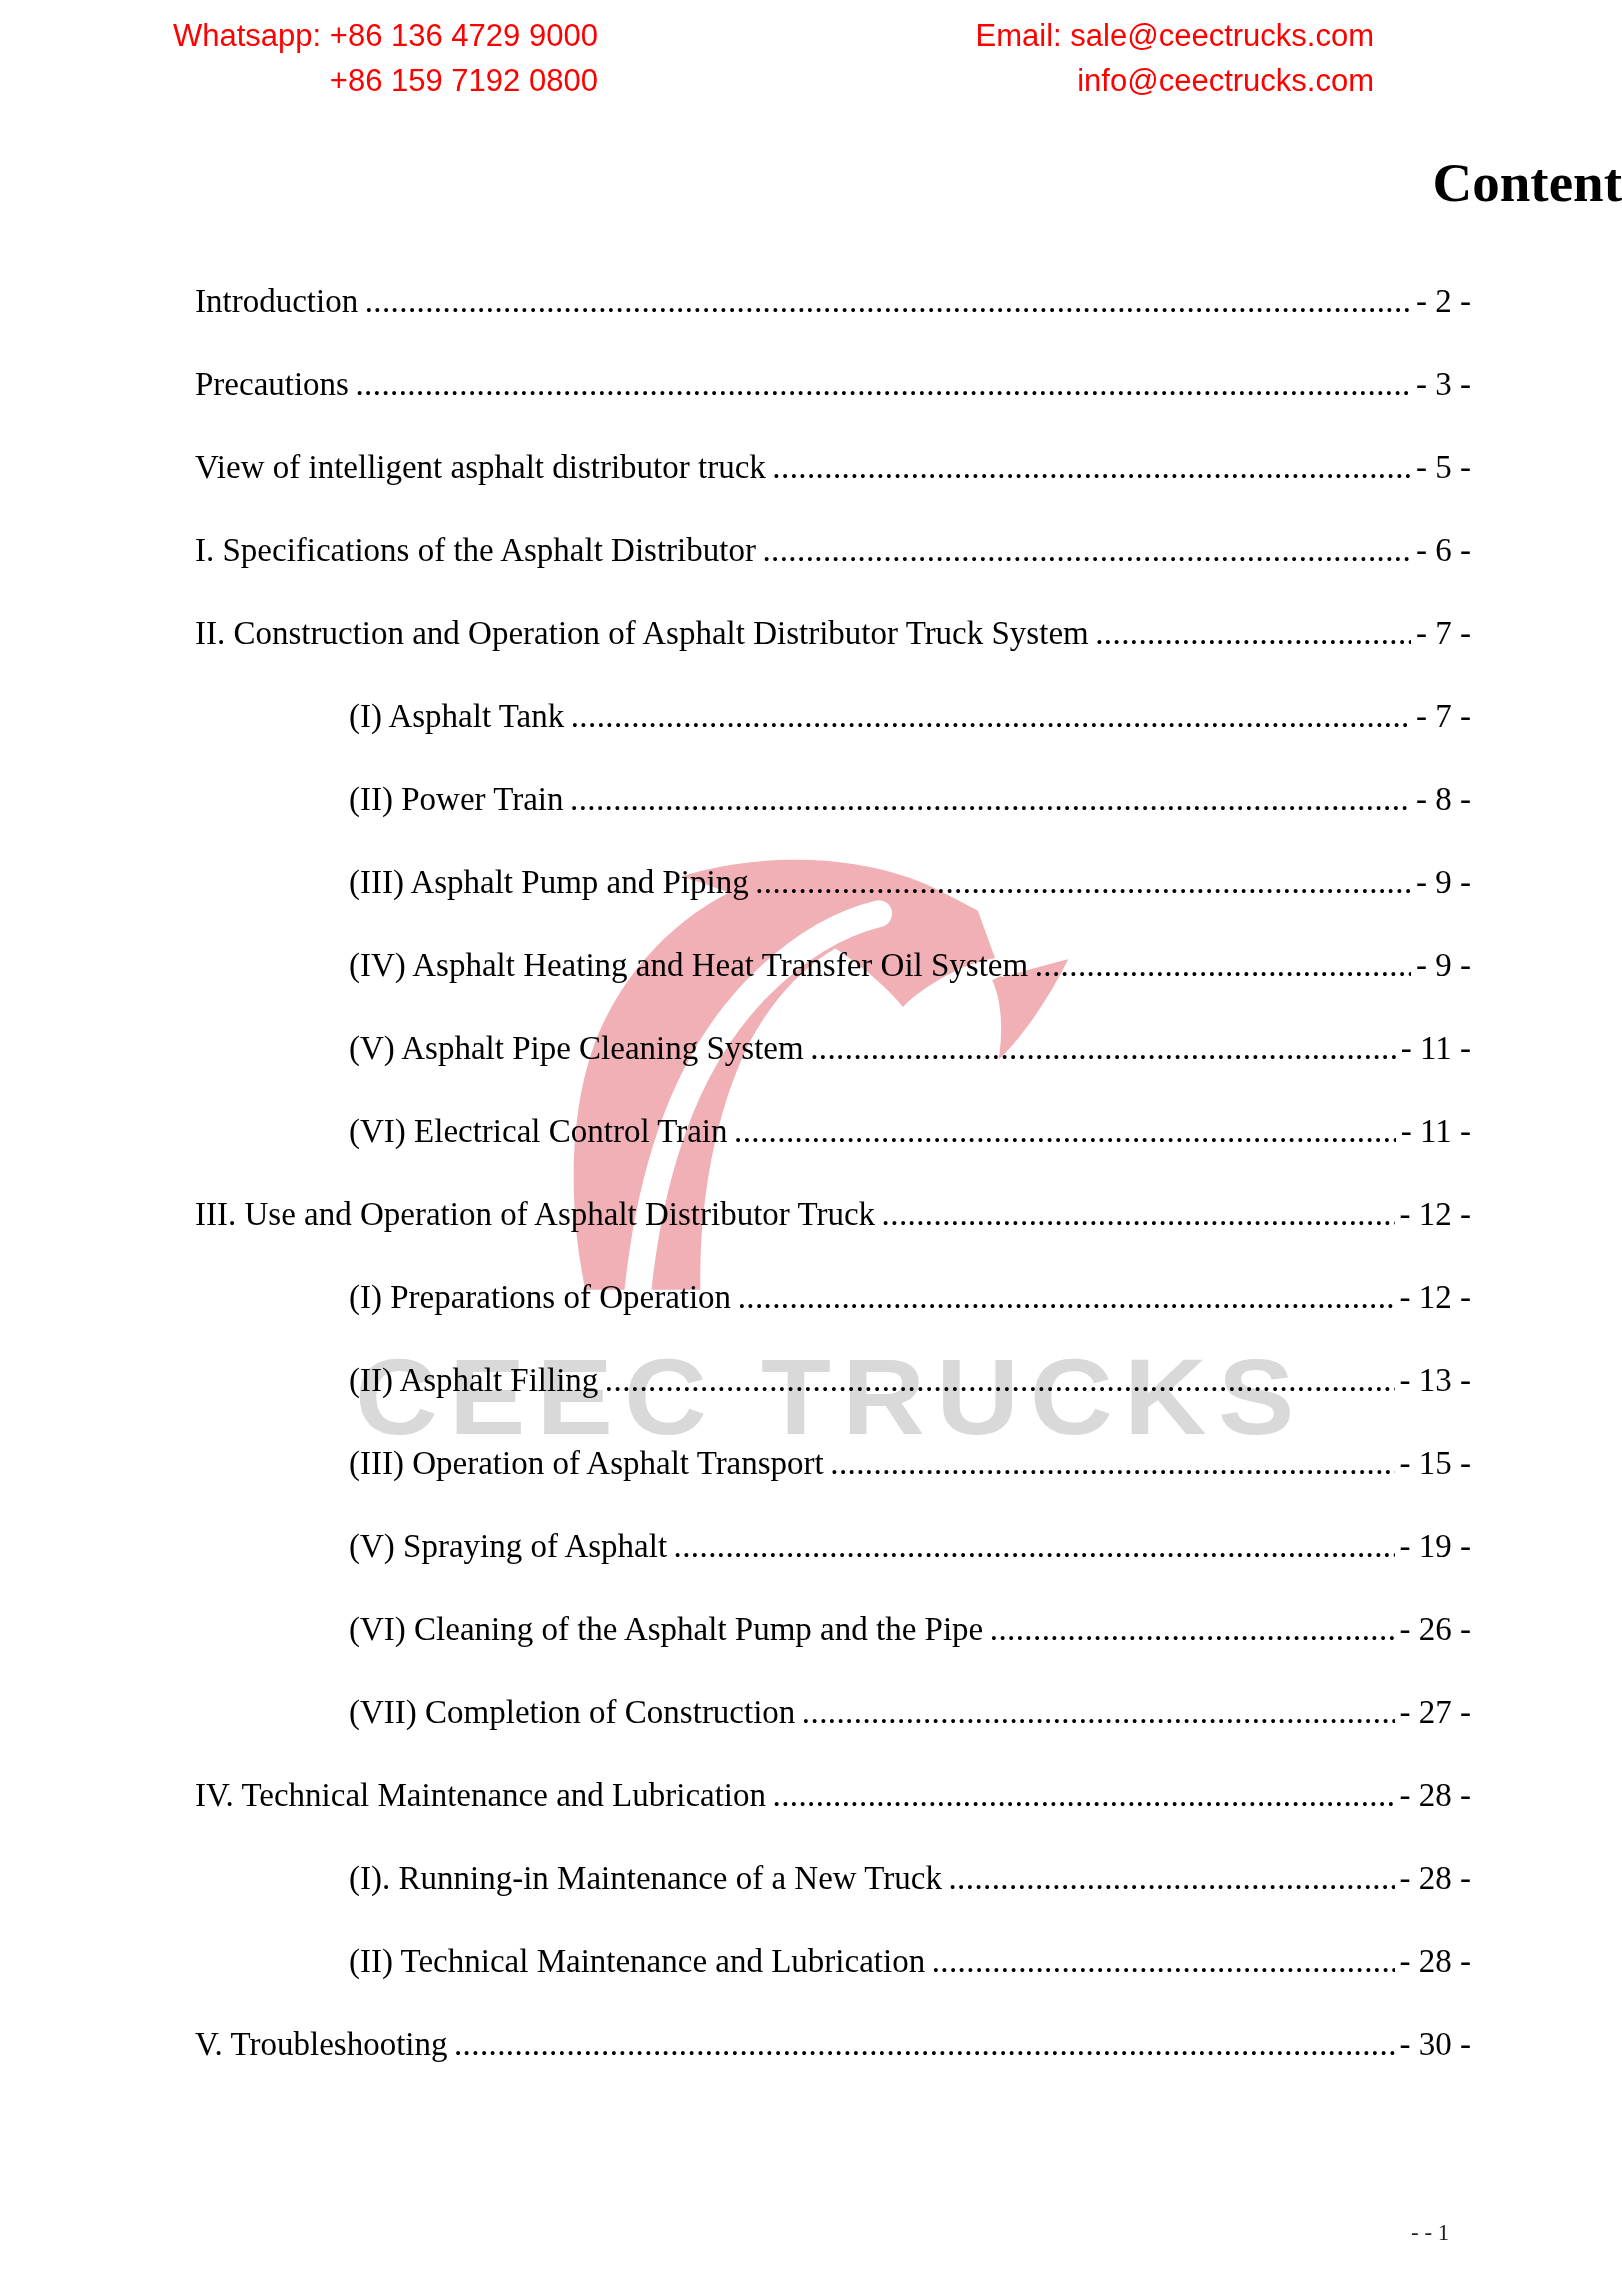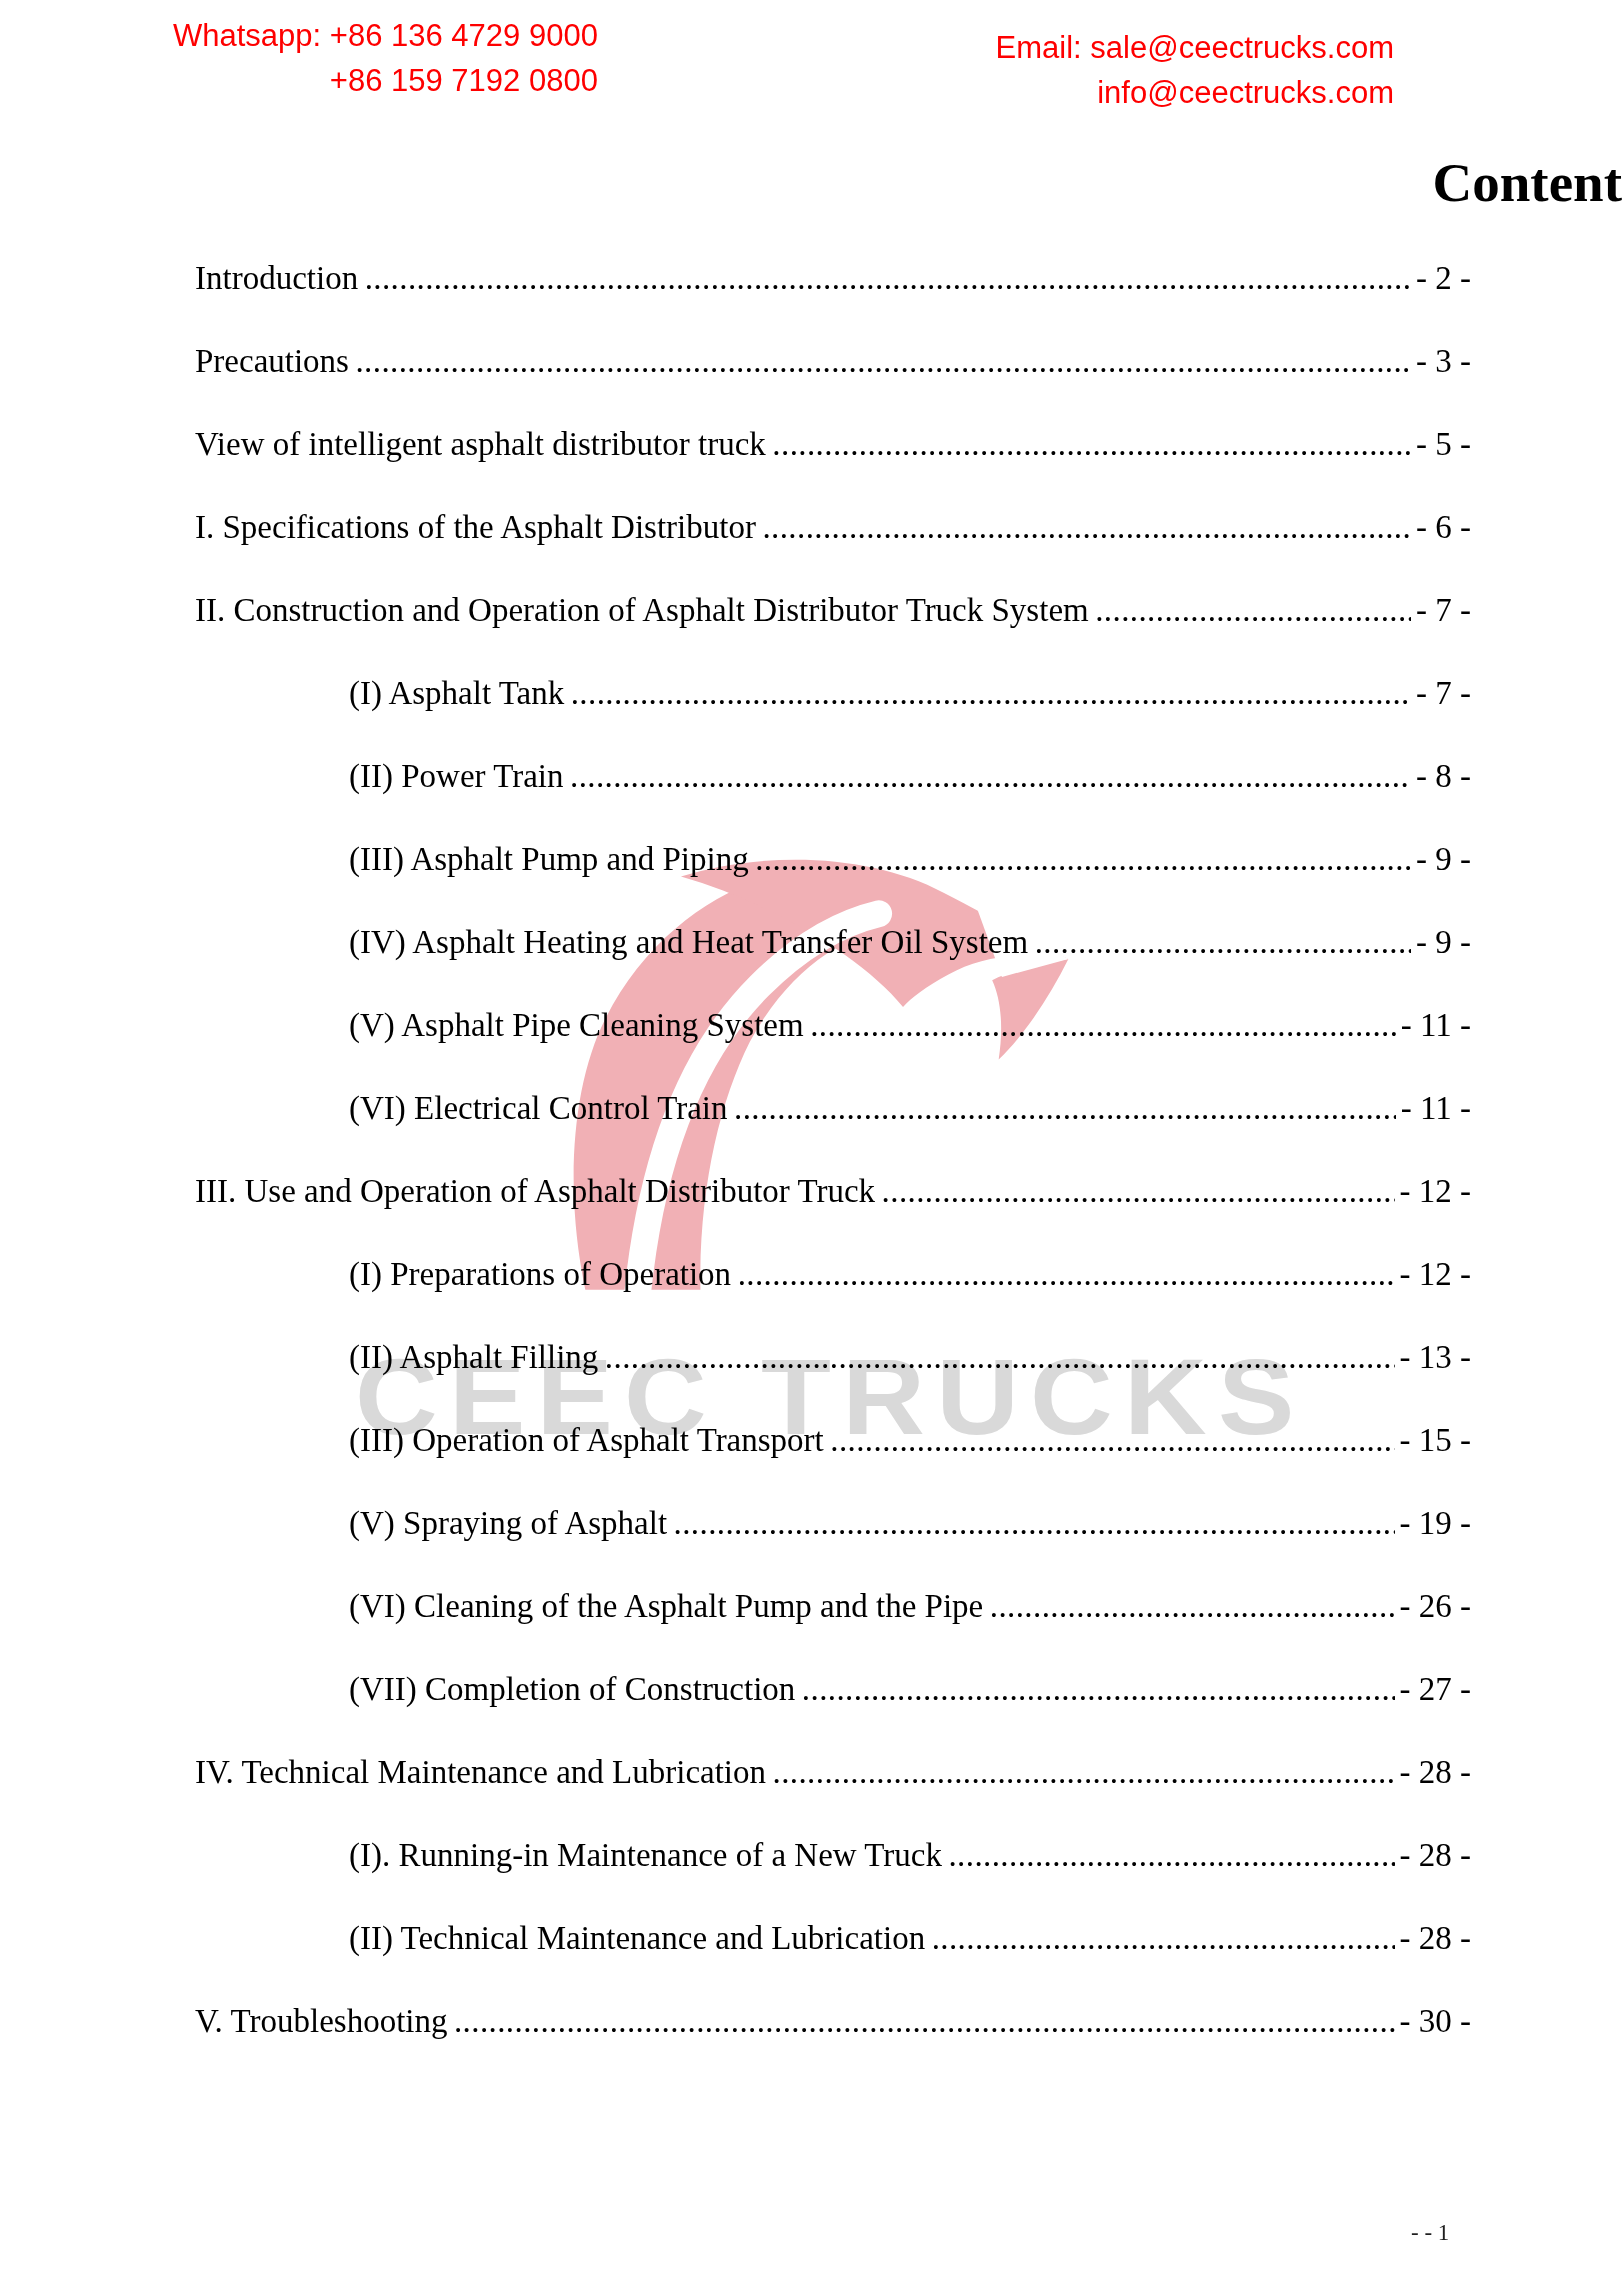--- a/index.html
+++ b/index.html
@@ -14,21 +14,21 @@
 
   
   .hdr-block {
     position: absolute; top: 13px;
     font-family: "Liberation Sans", sans-serif;
     font-size: 31px; line-height: 45px;
     text-align: right; white-space: nowrap;
     z-index: 3;
   }
   .hdr-left  { left: 173px; }
-  .hdr-right { right: 228px; margin-top: 12px; }
+  .hdr-right { right: 248px; }
 
   
   .doc-title {
     position: absolute; top: 154px; left: 15px; right: 0;
     text-align: right;
     font-size: 55px; font-weight: bold; line-height: 58px;
     z-index: 3;
   }
 
   
@@ -48,20 +48,21 @@
 
   
   .toc {
     position: absolute; left: 195px; right: 151px; top: 260px;
     z-index: 2;
   }
   .toc-row {
     display: flex; align-items: flex-end;
     font-size: 33px; line-height: 37px;
     margin-bottom: 46px;
+    margin-top: 23px;
   }
   .toc-row.indent { padding-left: 154px; }
   .toc-label { white-space: pre; }
   .toc-dots {
     flex: 1 1 auto; overflow: hidden; white-space: nowrap;
     margin: 0 4.9px 0 6.5px;
   }
   .toc-dots::after {
     content: "......................................................................................................................................................................................................................";
     letter-spacing: 0.4px;

